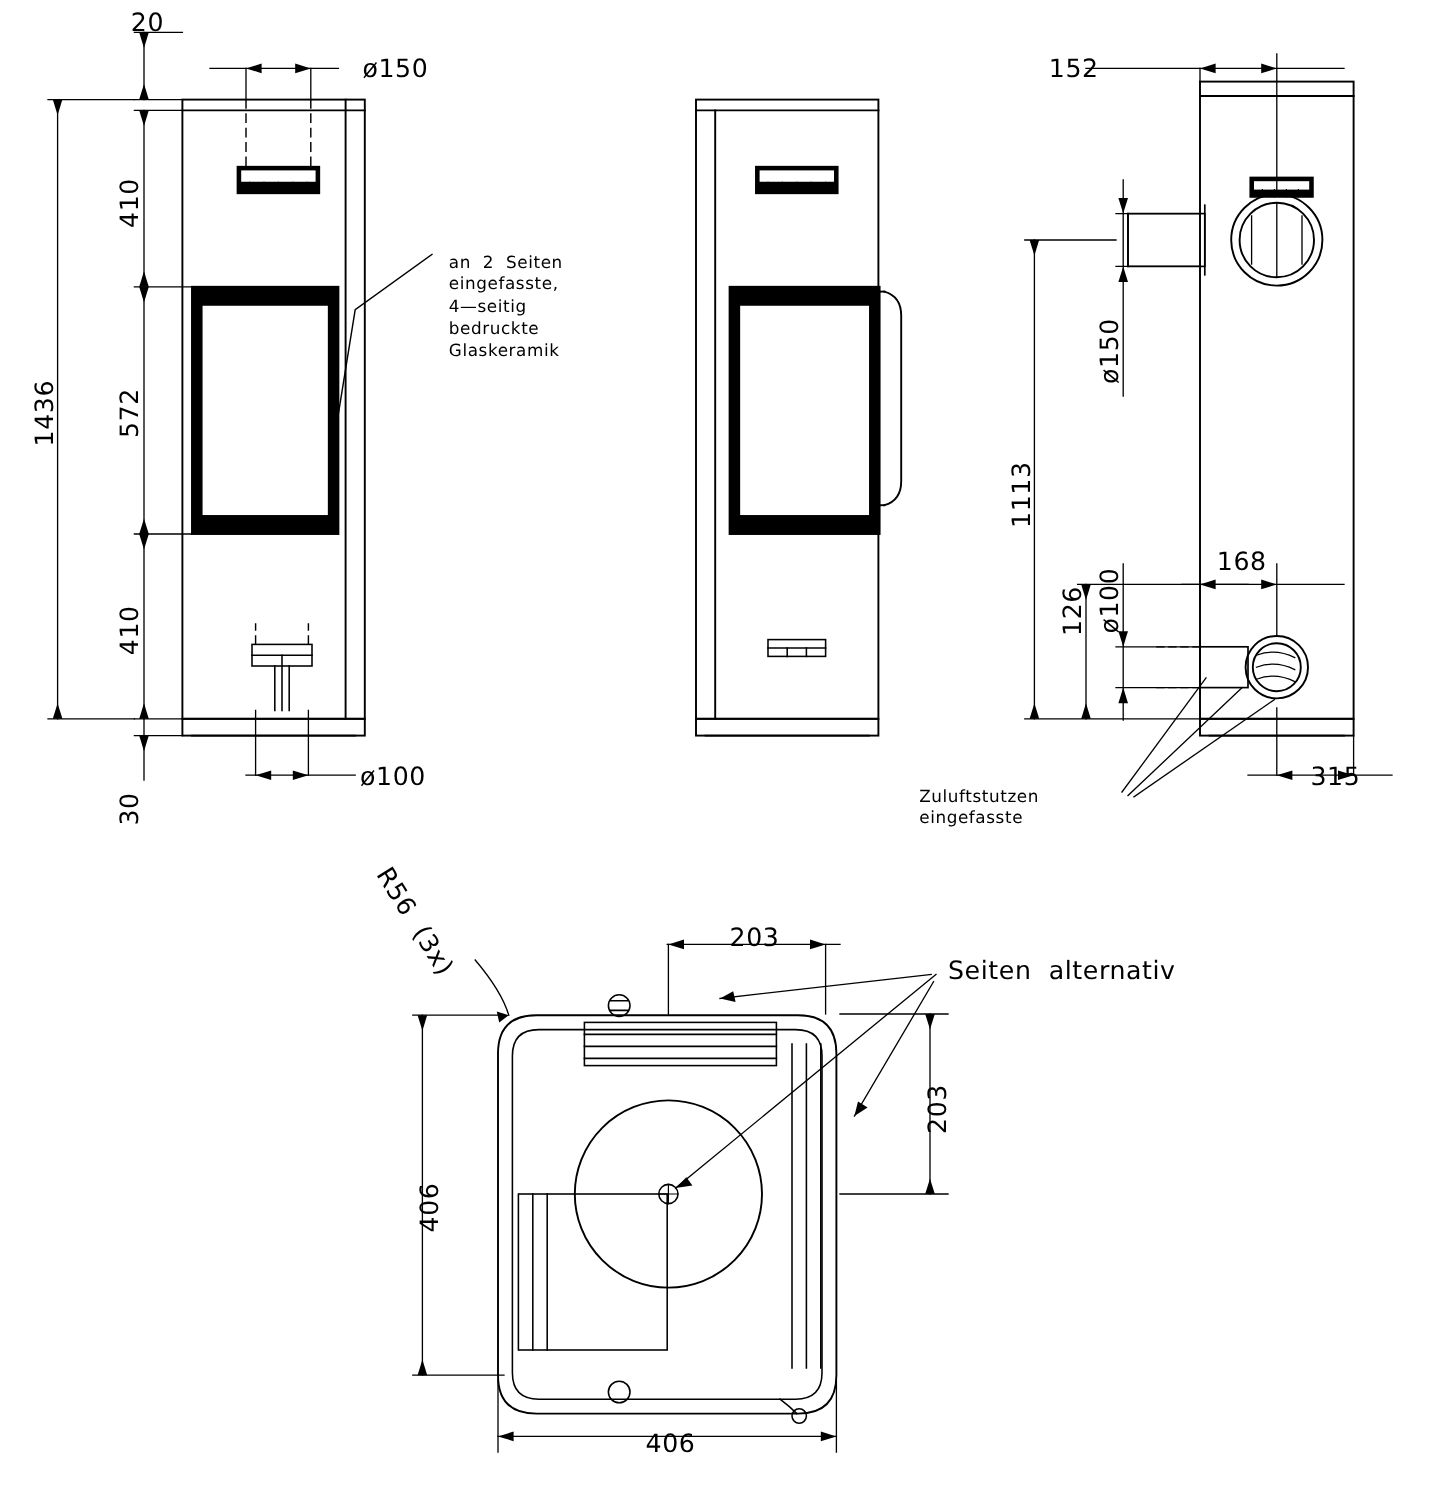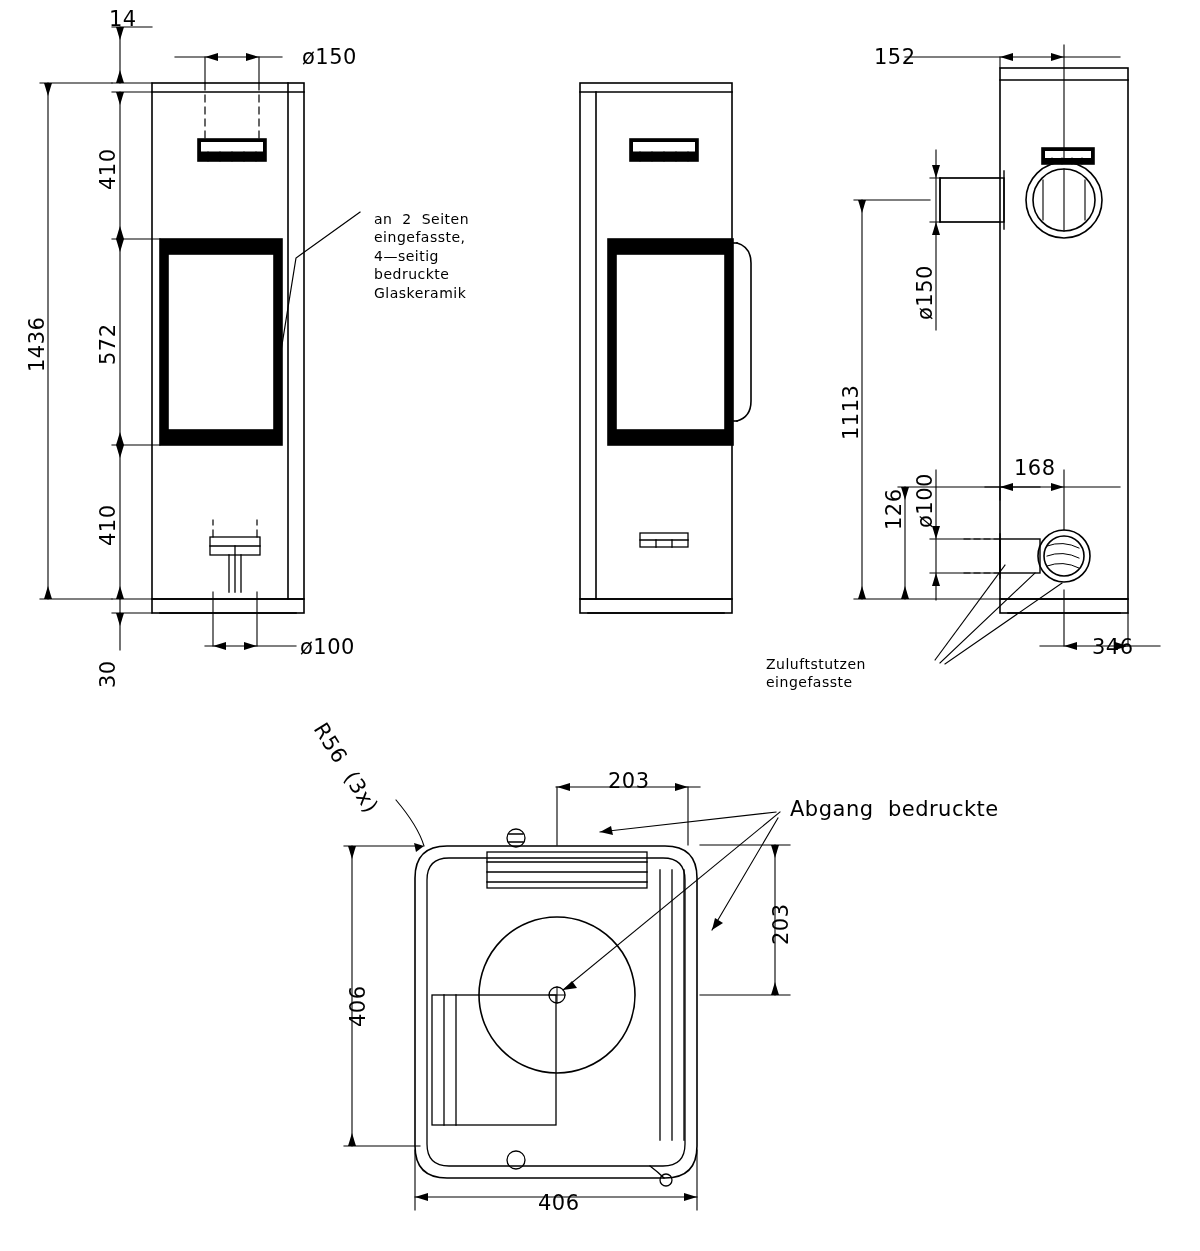--- a/index.html
+++ b/index.html
@@ -333,42 +333,42 @@
       <path d="M600 832 L776 812" stroke-width="1.1"></path>
       <path d="M600 832 l11 -6 l2 9 z" fill="#000" stroke="none"></path>
       <path d="M712 930 L778 818" stroke-width="1.1"></path>
       <path d="M712 930 l3 -12 l8 5 z" fill="#000" stroke="none"></path>
       <path d="M563 990 L780 812" stroke-width="1.1"></path>
       <path d="M563 990 l9 -9 l5 7 z" fill="#000" stroke="none"></path>
     </g>
   </g>
 </svg>
 
-<div class="lbl" style="left:109px; top:6px;">14</div>
+<div class="lbl" style="left:109px; top:6px;">20</div>
 <div class="lbl" style="left:302px; top:44px;">ø150</div>
 <div class="lbl vert" style="left:95px; top:190px;">410</div>
 <div class="lbl vert" style="left:95px; top:365px;">572</div>
 <div class="lbl vert" style="left:95px; top:546px;">410</div>
 <div class="lbl vert" style="left:24px; top:372px;">1436</div>
 <div class="lbl vert" style="left:95px; top:688px;">30</div>
 <div class="lbl" style="left:300px; top:634px;">ø100</div>
 <div class="lbl note" style="left:374px; top:210px;">an  2  Seiten
 eingefasste,
 4—seitig
 bedruckte
 Glaskeramik</div>
 
 <div class="lbl" style="left:874px; top:44px;">152</div>
 <div class="lbl vert" style="left:912px; top:320px;">ø150</div>
 <div class="lbl vert" style="left:838px; top:440px;">1113</div>
 <div class="lbl vert" style="left:881px; top:530px;">126</div>
 <div class="lbl vert" style="left:912px; top:528px;">ø100</div>
 <div class="lbl" style="left:1014px; top:455px;text-align:right;">168</div>
-<div class="lbl" style="left:1092px; top:634px;">346</div>
+<div class="lbl" style="left:1092px; top:634px;">315</div>
 <div class="lbl note" style="left:766px; top:655px;">Zuluftstutzen
 eingefasste</div>
 
 <div class="lbl" style="left:330px; top:718px; transform-origin:left top; transform:rotate(58deg);">R56  (3x)</div>
 <div class="lbl" style="left:608px; top:768px;">203</div>
 <div class="lbl vert" style="left:768px; top:945px;">203</div>
 <div class="lbl vert" style="left:345px; top:1027px;">406</div>
 <div class="lbl" style="left:538px; top:1190px;">406</div>
-<div class="lbl" style="left:790px; top:796px;">Abgang  bedruckte</div>
+<div class="lbl" style="left:790px; top:796px;">Seiten  alternativ</div>
 
 </body></html>

